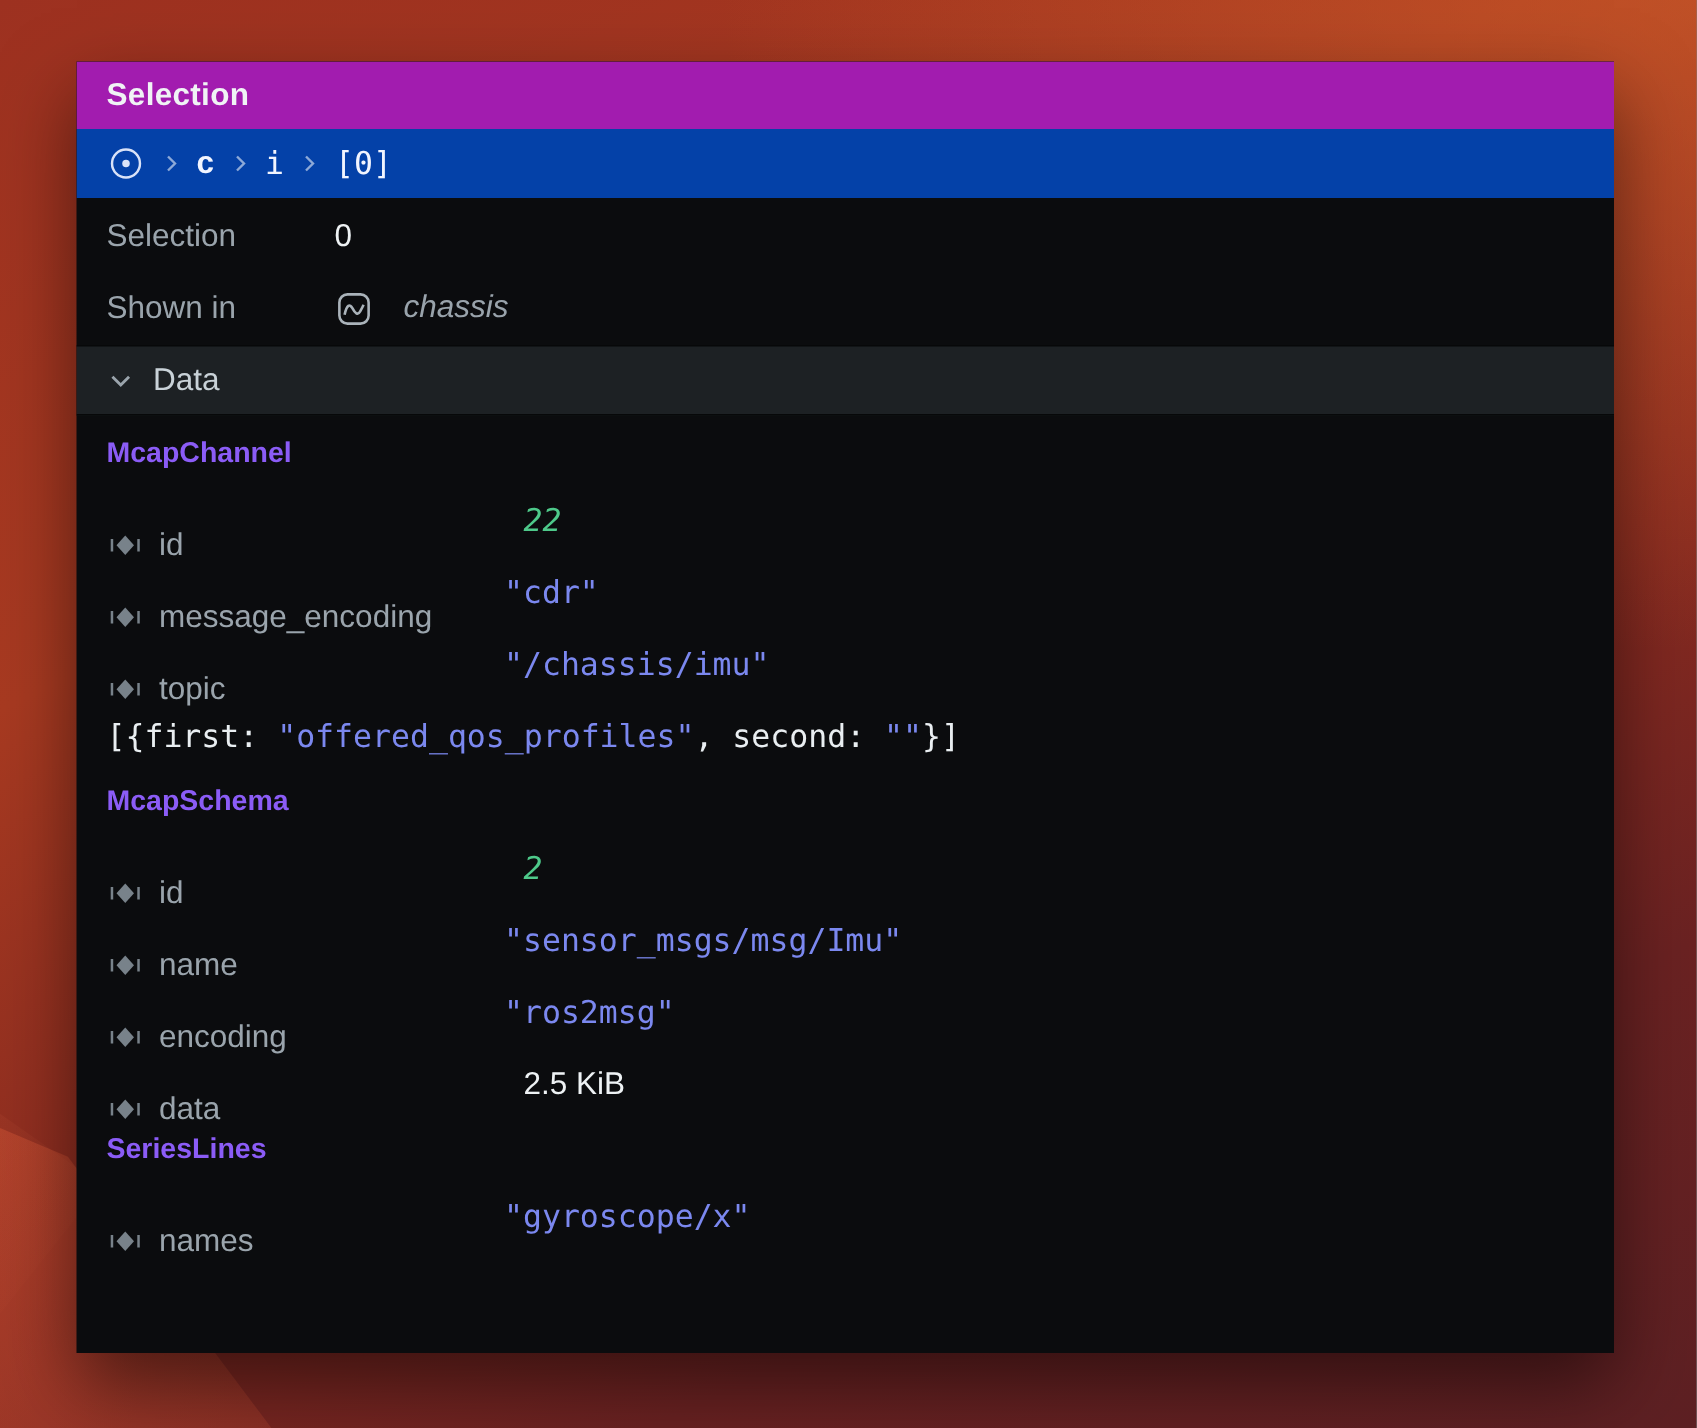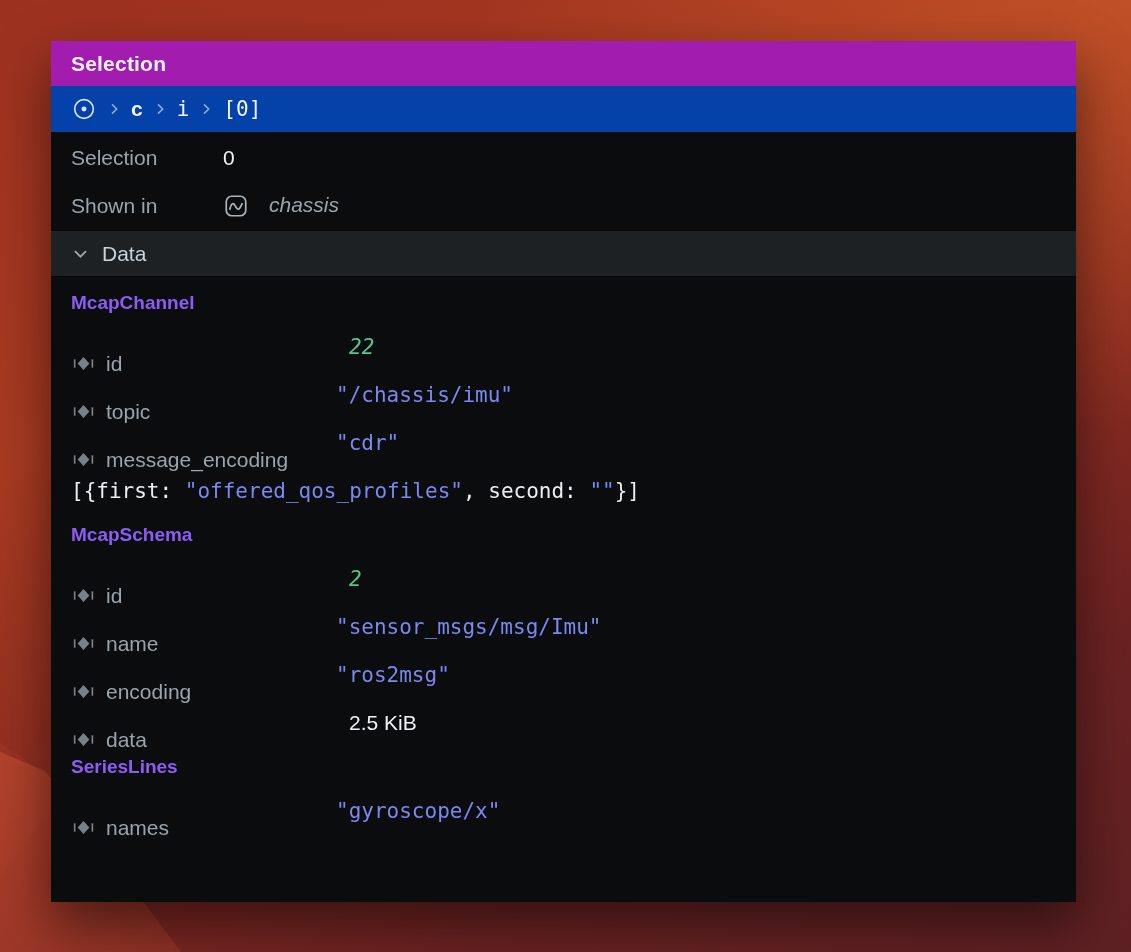--- a/index.html
+++ b/index.html
@@ -181,40 +181,40 @@
 
     <div class="comp-row">
       <span class="comp-left">
         <span class="comp-icon">
           <svg width="25" height="25" viewBox="0 0 24 24" fill="none" stroke="currentColor" stroke-width="1.6">
             <path d="M3.5 8 V16"></path>
               <path d="M20.5 8 V16"></path>
             <path d="M12 5.8 L17.6 12 L12 18.2 L6.4 12 Z" fill="currentColor" stroke="none"></path>
           </svg>
         </span>
+        <span class="comp-label">message_encoding</span>
+      </span>
+      <span class="comp-value v-str">"cdr"</span>
+    </div>
+
+    <div class="comp-row">
+      <span class="comp-left">
+        <span class="comp-icon">
+          <svg width="25" height="25" viewBox="0 0 24 24" fill="none" stroke="currentColor" stroke-width="1.6">
+            <path d="M3.5 8 V16"></path>
+              <path d="M20.5 8 V16"></path>
+            <path d="M12 5.8 L17.6 12 L12 18.2 L6.4 12 Z" fill="currentColor" stroke="none"></path>
+          </svg>
+        </span>
         <span class="comp-label">topic</span>
       </span>
       <span class="comp-value v-str">"/chassis/imu"</span>
     </div>
 
     <div class="comp-row">
-      <span class="comp-left">
-        <span class="comp-icon">
-          <svg width="25" height="25" viewBox="0 0 24 24" fill="none" stroke="currentColor" stroke-width="1.6">
-            <path d="M3.5 8 V16"></path>
-              <path d="M20.5 8 V16"></path>
-            <path d="M12 5.8 L17.6 12 L12 18.2 L6.4 12 Z" fill="currentColor" stroke="none"></path>
-          </svg>
-        </span>
-        <span class="comp-label">message_encoding</span>
-      </span>
-      <span class="comp-value v-str">"cdr"</span>
-    </div>
-
-    <div class="comp-row">
       <span class="comp-value"><span class="v-plain">[{first: </span><span class="v-str">"offered_qos_profiles"</span><span class="v-plain">, second: </span><span class="v-str">""</span><span class="v-plain">}]</span></span>
     </div>
 
     <div class="group-label">McapSchema</div>
 
     <div class="comp-row">
       <span class="comp-left">
         <span class="comp-icon">
           <svg width="25" height="25" viewBox="0 0 24 24" fill="none" stroke="currentColor" stroke-width="1.6">
             <path d="M3.5 8 V16"></path>

